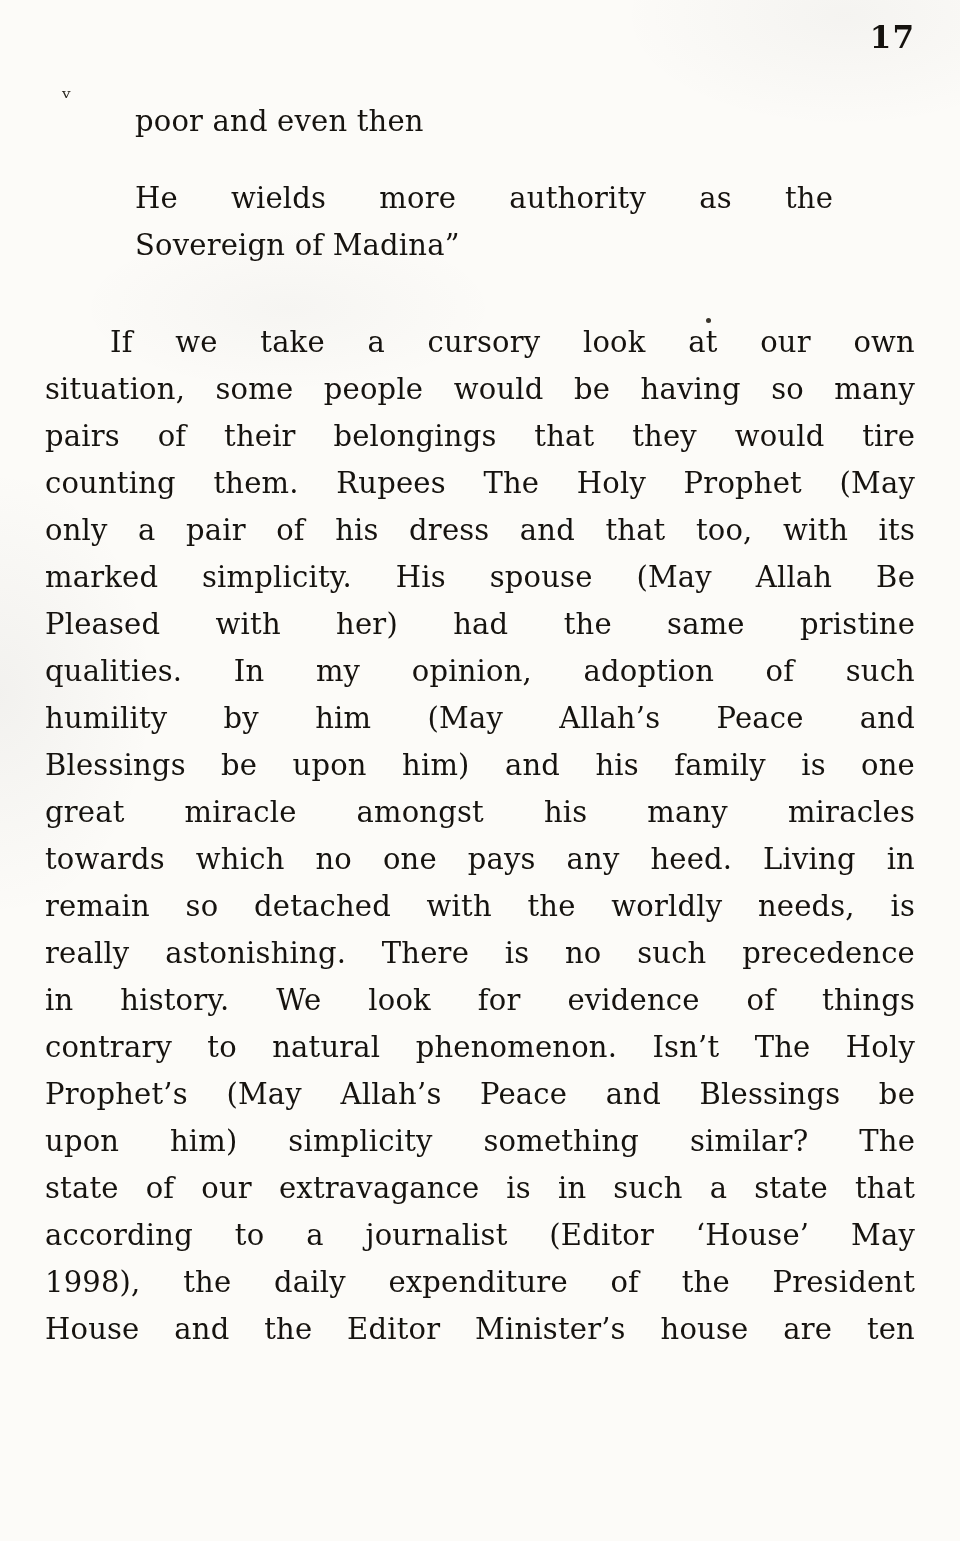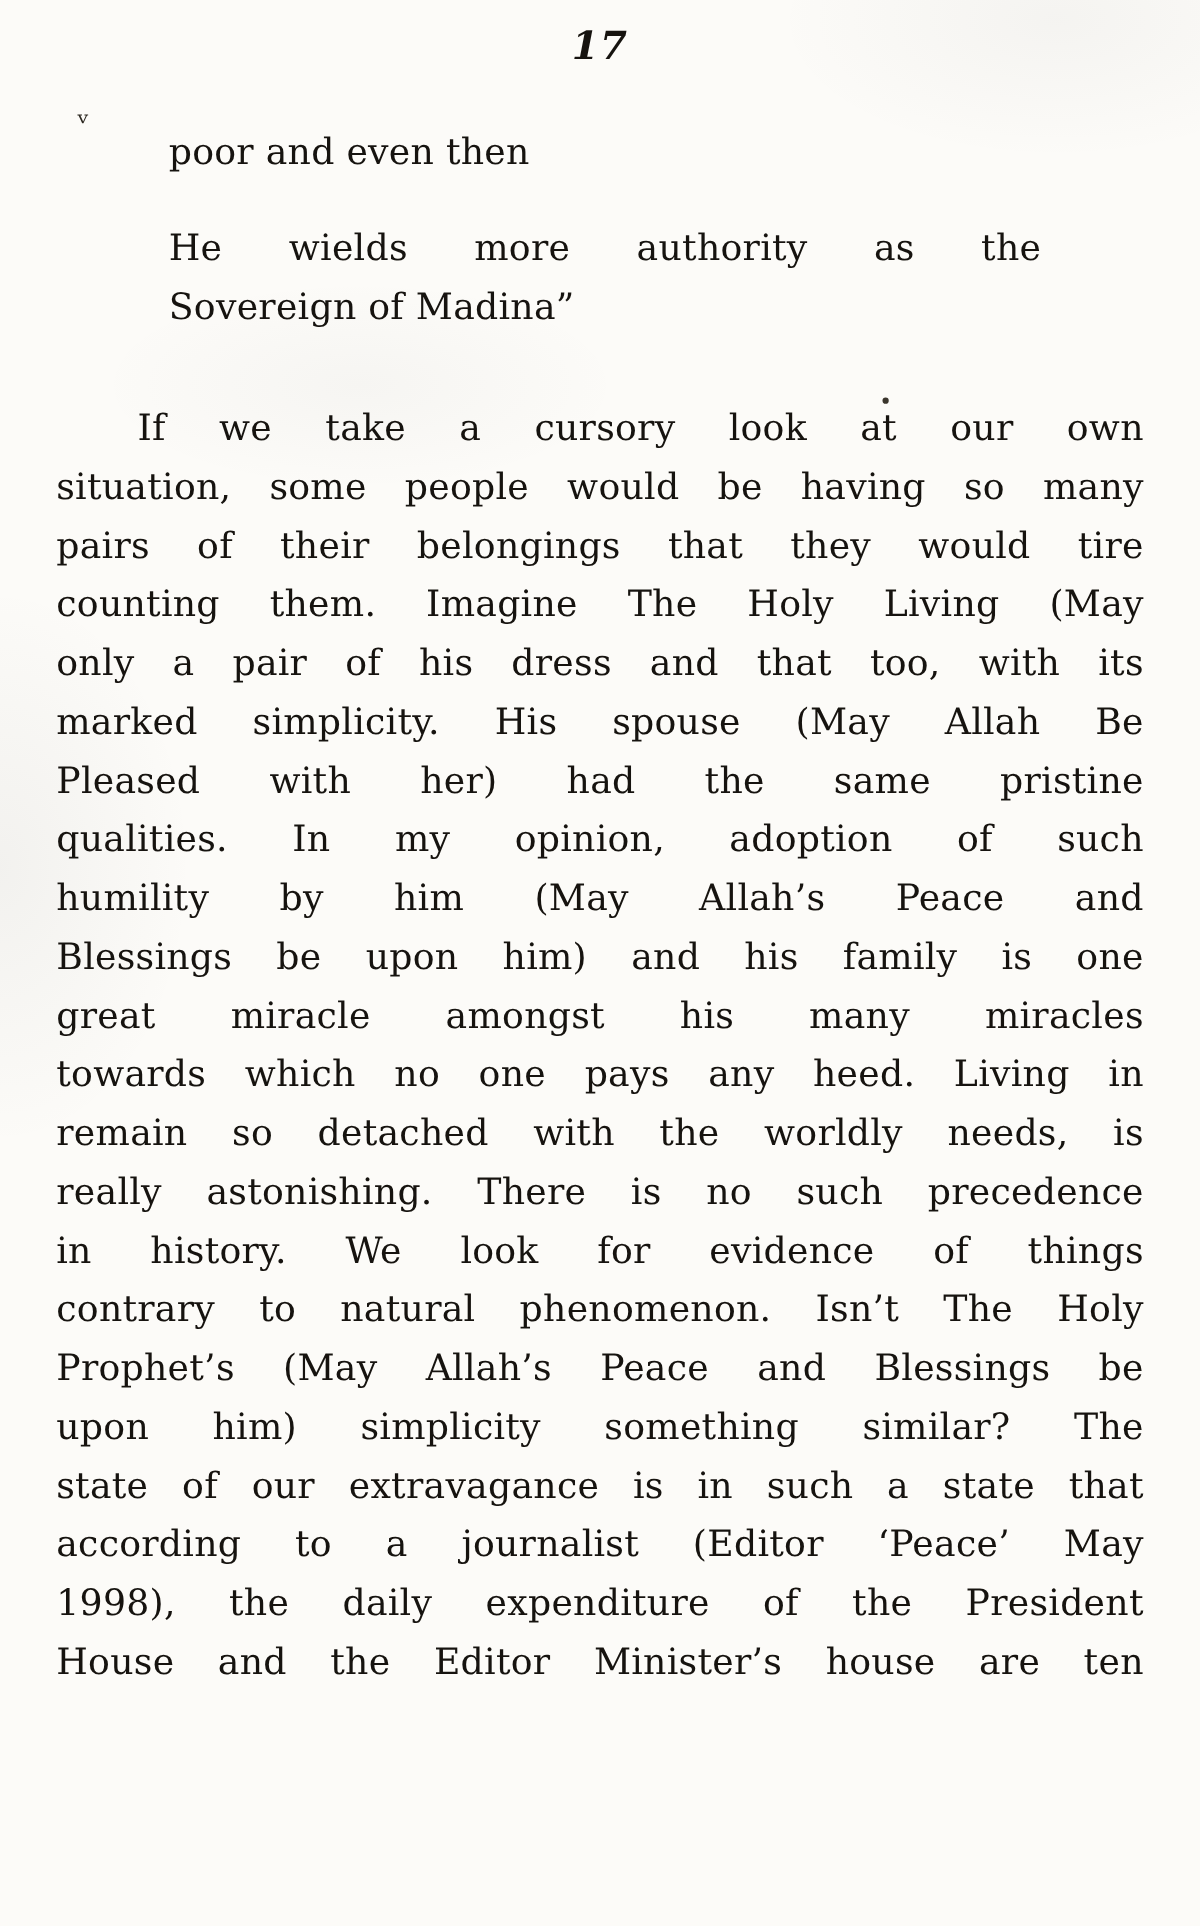--- a/index.html
+++ b/index.html
@@ -15,26 +15,25 @@
     box-sizing: border-box;
     padding: 16px 45px 0 45px;
     overflow: hidden;
     background:
       radial-gradient(ellipse 220px 320px at 0% 45%, rgba(60,60,60,0.05), transparent 70%),
       radial-gradient(ellipse 320px 160px at 88% 1%, rgba(60,60,60,0.04), transparent 70%),
       radial-gradient(ellipse 300px 120px at 30% 20%, rgba(60,60,60,0.03), transparent 70%),
       #fcfbf8;
   }
   .page-number {
-    text-align: center;
+    text-align: right;
     font-weight: bold;
     font-size: 31px;
     line-height: 42px;
     letter-spacing: 1px;
-    font-style: italic;
   }
   .stray-mark {
     position: absolute;
     left: 62px;
     top: 84px;
     font-size: 24px;
     color: #2a261f;
   }
   .scan-dot {
     position: absolute;
@@ -93,21 +92,21 @@
   <div class="scan-dot"></div>
 
   <div class="body-text">
 
       <div class="line indent"><span>If we take a cursory look at our own</span></div>
 
       <div class="line"><span>situation, some people would be having so many</span></div>
 
       <div class="line"><span>pairs of their belongings that they would tire</span></div>
 
-      <div class="line"><span>counting them. Imagine The Holy Living </span><span class="italic">(May</span></div>
+      <div class="line"><span>counting them. Rupees The Holy Prophet </span><span class="italic">(May</span></div>
 
 
       <div class="line"><span>only a pair of his dress and that too, with its</span></div>
 
       <div class="line"><span>marked simplicity. His spouse </span><span class="italic">(May Allah Be</span></div>
 
       <div class="line"><span class="italic">Pleased with her)</span><span> had the same pristine</span></div>
 
       <div class="line"><span>qualities. In my opinion, adoption of such</span></div>
 
@@ -127,21 +126,21 @@
       <div class="line"><span>in history. We look for evidence of things</span></div>
 
       <div class="line"><span>contrary to natural phenomenon. Isn’t The Holy</span></div>
 
       <div class="line"><span>Prophet’s </span><span class="italic">(May Allah’s Peace and Blessings be</span></div>
 
       <div class="line"><span class="italic">upon him)</span><span> simplicity something similar? The</span></div>
 
       <div class="line"><span>state of our extravagance is in such a state that</span></div>
 
-      <div class="line"><span>according to a journalist (Editor ‘</span><span class="italic">Peace</span><span>’ May</span></div>
+      <div class="line"><span>according to a journalist (Editor ‘</span><span class="italic">House</span><span>’ May</span></div>
 
       <div class="line"><span>1998), the daily expenditure of the President</span></div>
 
       <div class="line"><span>House and the Editor Minister’s house are ten</span></div>
 
     </div>
 
 </div>
 
 </body></html>

